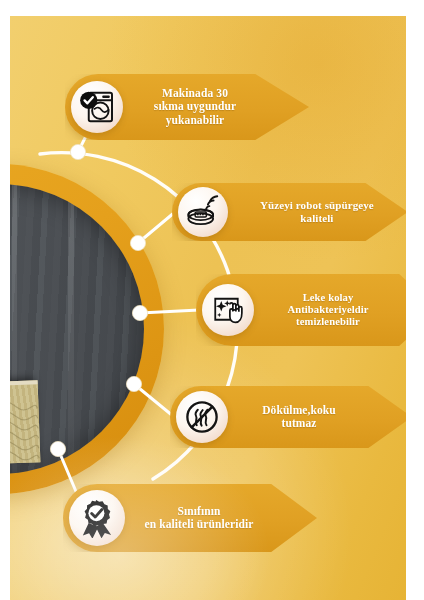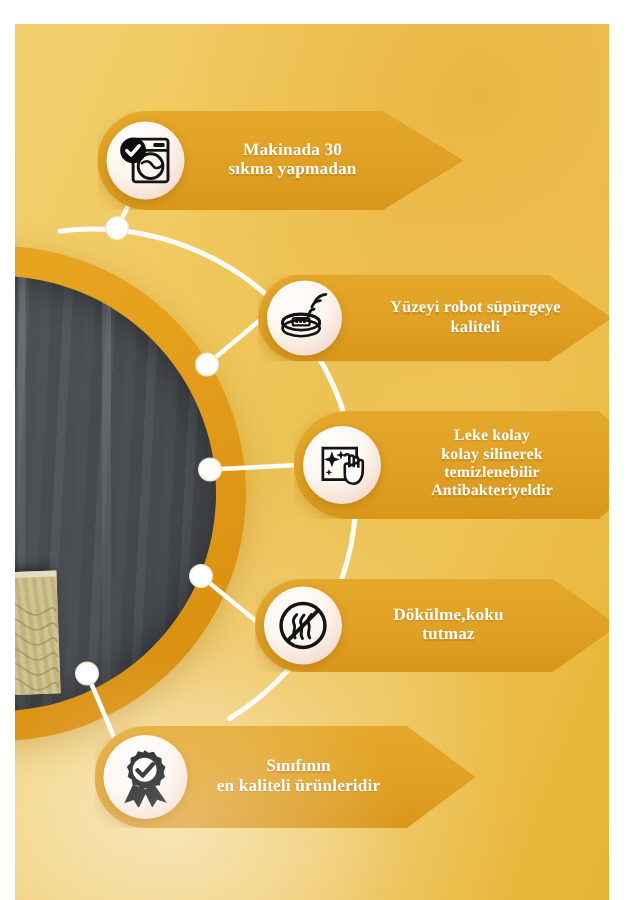--- a/index.html
+++ b/index.html
@@ -186,21 +186,22 @@
           <rect x="31" y="8.5" width="10" height="3.6" rx="1.3" fill="#141414"></rect>
           <circle cx="18.5" cy="10.6" r="1.9" fill="#141414"></circle>
           <circle cx="28.5" cy="29" r="11" fill="none" stroke="#141414" stroke-width="2.6"></circle>
           <path d="M20 27 q6 -5 10 1 t10 -1" fill="none" stroke="#141414" stroke-width="2.2"></path>
           <circle cx="13" cy="15" r="11.5" fill="#0d0d0d"></circle>
           <path d="M7.4 15.2 l3.8 3.9 l7.2 -8.2" fill="none" stroke="#ffffff" stroke-width="3.1" stroke-linecap="round" stroke-linejoin="round"></path>
         </svg>
       </div>
       <div class="txt">
         <span>Makinada 30</span>
-        <span>sıkma yapmadan</span>
+        <span>sıkma uygundur</span>
+        <span>yukanabilir</span>
       </div>
     </div>
 
     <div class="badge" id="badge-robot">
       <div class="bubble">
         <svg class="ico" width="36" height="36" viewBox="0 0 48 48">
           <ellipse cx="21" cy="33" rx="16.5" ry="7.2" fill="none" stroke="#141414" stroke-width="2.4"></ellipse>
           <path d="M4.5 30.5 v-2.6 a16.5 7.2 0 0 1 33 0 v2.6" fill="none" stroke="#141414" stroke-width="2.4"></path>
           <ellipse cx="21" cy="27.6" rx="16.5" ry="7.2" fill="none" stroke="#141414" stroke-width="2.4"></ellipse>
           <rect x="13.5" y="24" width="15" height="6.6" rx="1.6" fill="none" stroke="#141414" stroke-width="2"></rect>
@@ -233,23 +234,22 @@
             <path d="M12.4 27.5 l.8 2.2 l2.2 .8 l-2.2 .8 l-.8 2.2 l-.8 -2.2 l-2.2 -.8 l2.2 -.8 z"></path>
           </g>
           <path d="M26.5 16.5 a2 2 0 0 1 4 0 v9.5 M30.5 17.5 a2 2 0 0 1 4 0 v8.6
                    M34.5 19 a2 2 0 0 1 4 0 v7.4 M38.5 21.6 a2 2 0 0 1 4 0 v6.4
                    c0 7.5 -3.2 12.6 -8.6 12.6 c-4.4 0 -7.4 -3 -7.4 -7.6 v-8.4
                    a2 2 0 0 1 4 0 z" fill="#ffffff" stroke="#141414" stroke-width="2.3" stroke-linejoin="round"></path>
         </svg>
       </div>
       <div class="txt">
         <span>Leke kolay</span>
-        <span>kolay silinerek</span>
+        <span>Antibakteriyeldir</span>
         <span>temizlenebilir</span>
-        <span>Antibakteriyeldir</span>
       </div>
     </div>
 
     <div class="badge" id="badge-odor">
       <div class="bubble">
         <svg class="ico" width="36" height="36" viewBox="0 0 48 48">
           <circle cx="24" cy="24" r="19.5" fill="none" stroke="#141414" stroke-width="3.1"></circle>
           <g fill="none" stroke="#141414" stroke-width="2.6" stroke-linecap="round">
             <path d="M17 35 c-3.5 -5 1.5 -8 -1 -12.5 c-2 -3.6 .6 -6.3 2.4 -8.2"></path>
             <path d="M23.5 35.5 c-3.5 -5 1.5 -8 -1 -12.5 c-2 -3.6 .6 -6.3 2.4 -8.2"></path>

